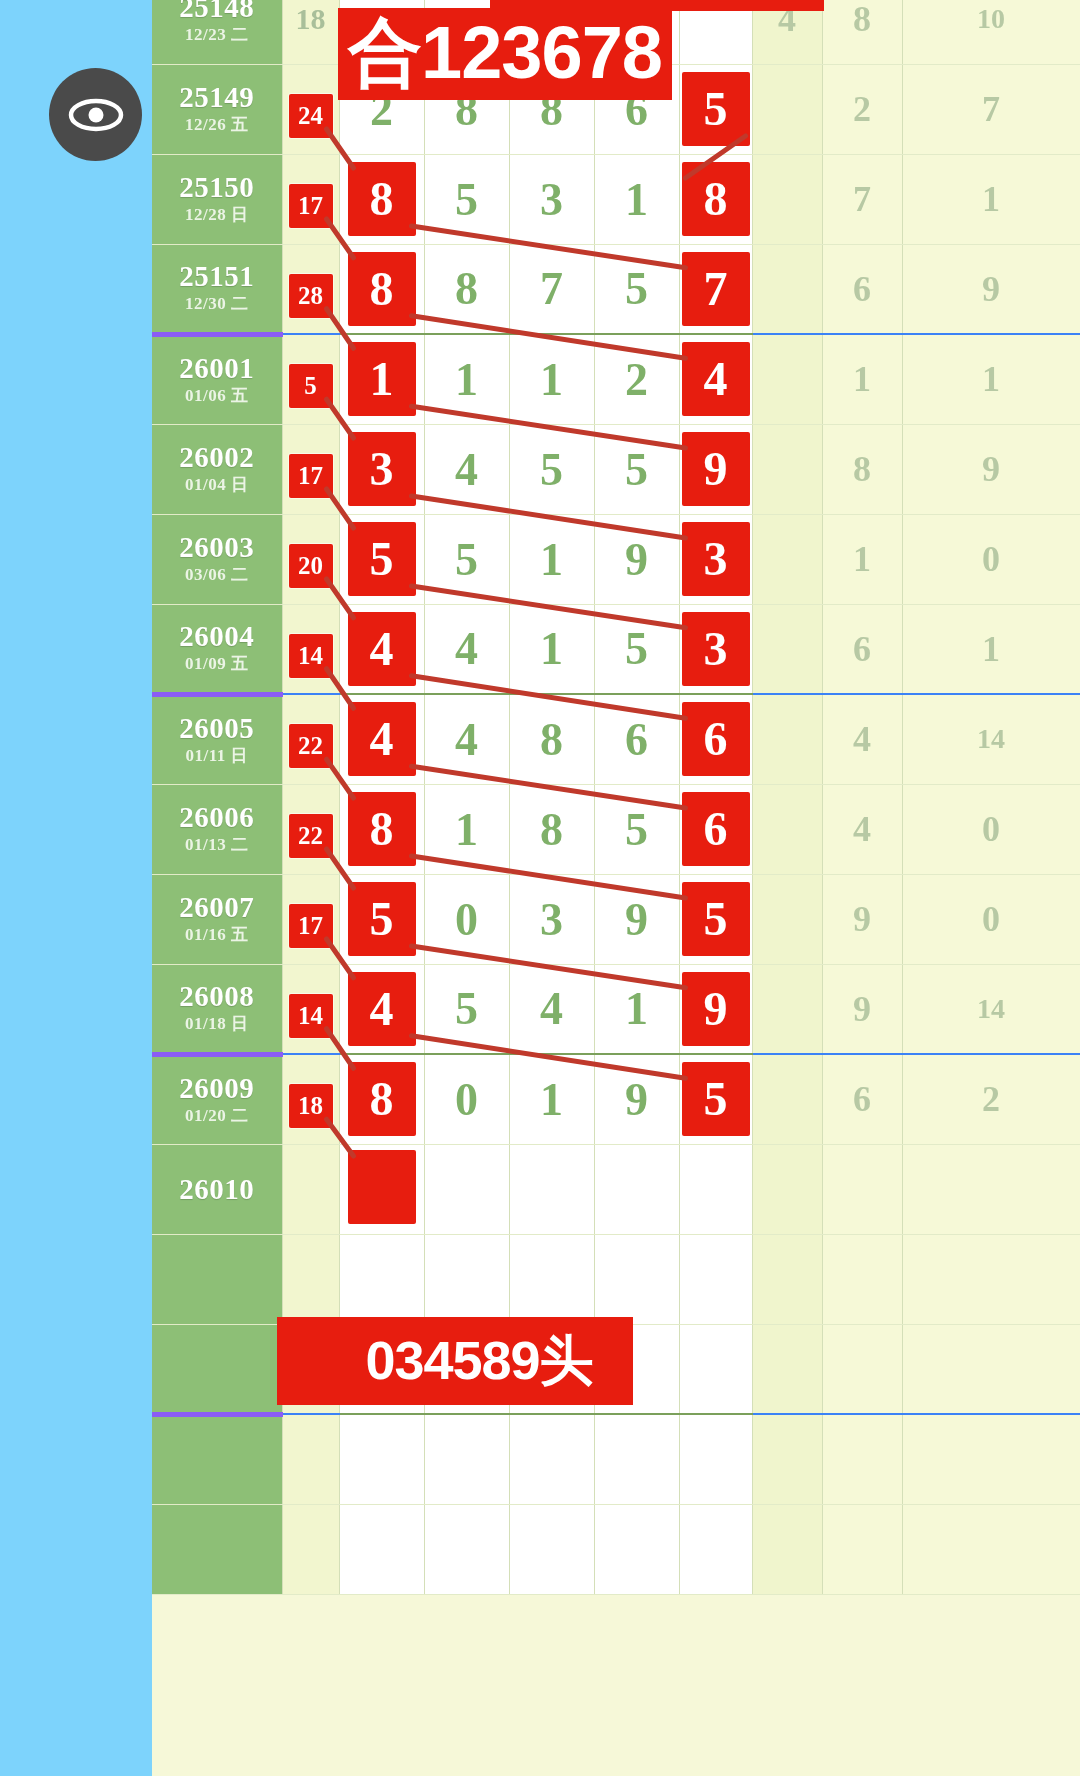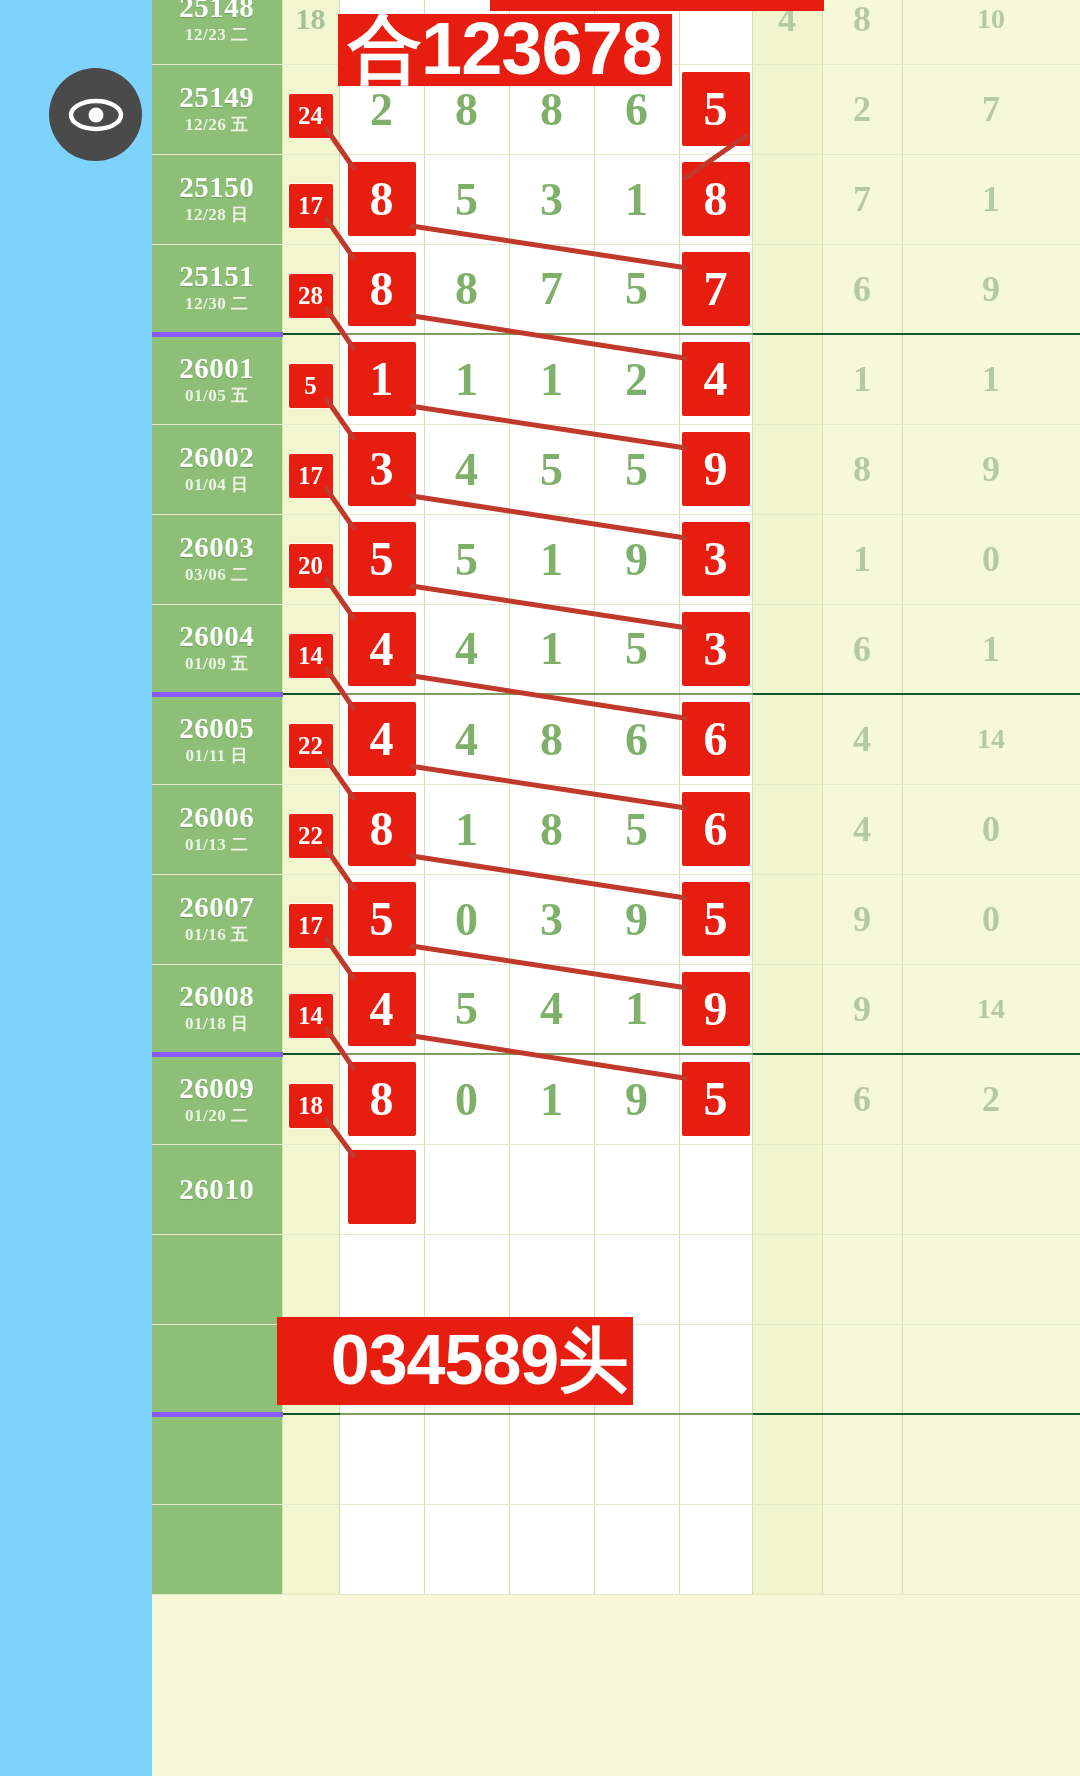--- a/index.html
+++ b/index.html
@@ -36,21 +36,21 @@
   }
   table.grid td {
     border-right: 1px solid #d4dfb8;
     border-bottom: 1px solid #e2ebc8;
     height: 90px;
     text-align: center;
     vertical-align: middle;
     padding: 0;
     position: relative;
   }
-  tr.blockend td { border-bottom: 2px solid #14532d; }
+  tr.blockend td { border-bottom: 2px solid #3b82f6; }
 
   
   col.c-issue  { width: 130px; }
   col.c-sum    { width: 57px; }
   col.c-d1     { width: 85px; }
   col.c-d2     { width: 85px; }
   col.c-d3     { width: 85px; }
   col.c-d4     { width: 85px; }
   col.c-d5     { width: 73px; }
   col.c-x1     { width: 70px; }
@@ -115,26 +115,26 @@
   .banner {
     position: absolute;
     background: #e71d0f; color: #ffffff;
     font-weight: bold;
     display: flex; align-items: center; justify-content: center;
     white-space: nowrap;
     font-family: "Liberation Sans", "DejaVu Sans", sans-serif;
     z-index: 35;
   }
   #banner-top {
-    left: 338px; top: 14px; width: 334px; height: 72px;
+    left: 338px; top: 8px; width: 334px; height: 92px;
     font-size: 74px; letter-spacing: -1px;
   }
   #banner-bottom {
     left: 277px; top: 1317px; width: 356px; height: 88px;
-    font-size: 70px; letter-spacing: -1px; padding-left: 48px;
+    font-size: 54px; letter-spacing: -1px; padding-left: 48px;
   }
   
   #top-strip {
     position: absolute; left: 338px; top: 0; width: 334px; height: 11px;
     background: #e71d0f; z-index: 34;
   }
 </style>
 </head>
 <body>
 
@@ -220,21 +220,21 @@
             <td class="dig"><span class="dignum">7</span></td>
             <td class="dig"><span class="dignum">5</span></td>
             <td class="dig"><span class="digbox">7</span></td>
             <td class="ext"></td>
             <td class="ext2"><span class="extnum">6</span></td>
             <td class="ext3"><span class="extnum">9</span></td>
           </tr>
           <tr>
             <td class="issue">
               <div class="iss-no">26001</div>
-              <div class="iss-date">01/05 五</div>
+              <div class="iss-date">01/06 五</div>
             </td>
             <td class="sum"><span class="sumbox">5</span></td>
             <td class="dig"><span class="digbox">1</span></td>
             <td class="dig"><span class="dignum">1</span></td>
             <td class="dig"><span class="dignum">1</span></td>
             <td class="dig"><span class="dignum">2</span></td>
             <td class="dig"><span class="digbox">4</span></td>
             <td class="ext"></td>
             <td class="ext2"><span class="extnum">1</span></td>
             <td class="ext3"><span class="extnum">1</span></td>

